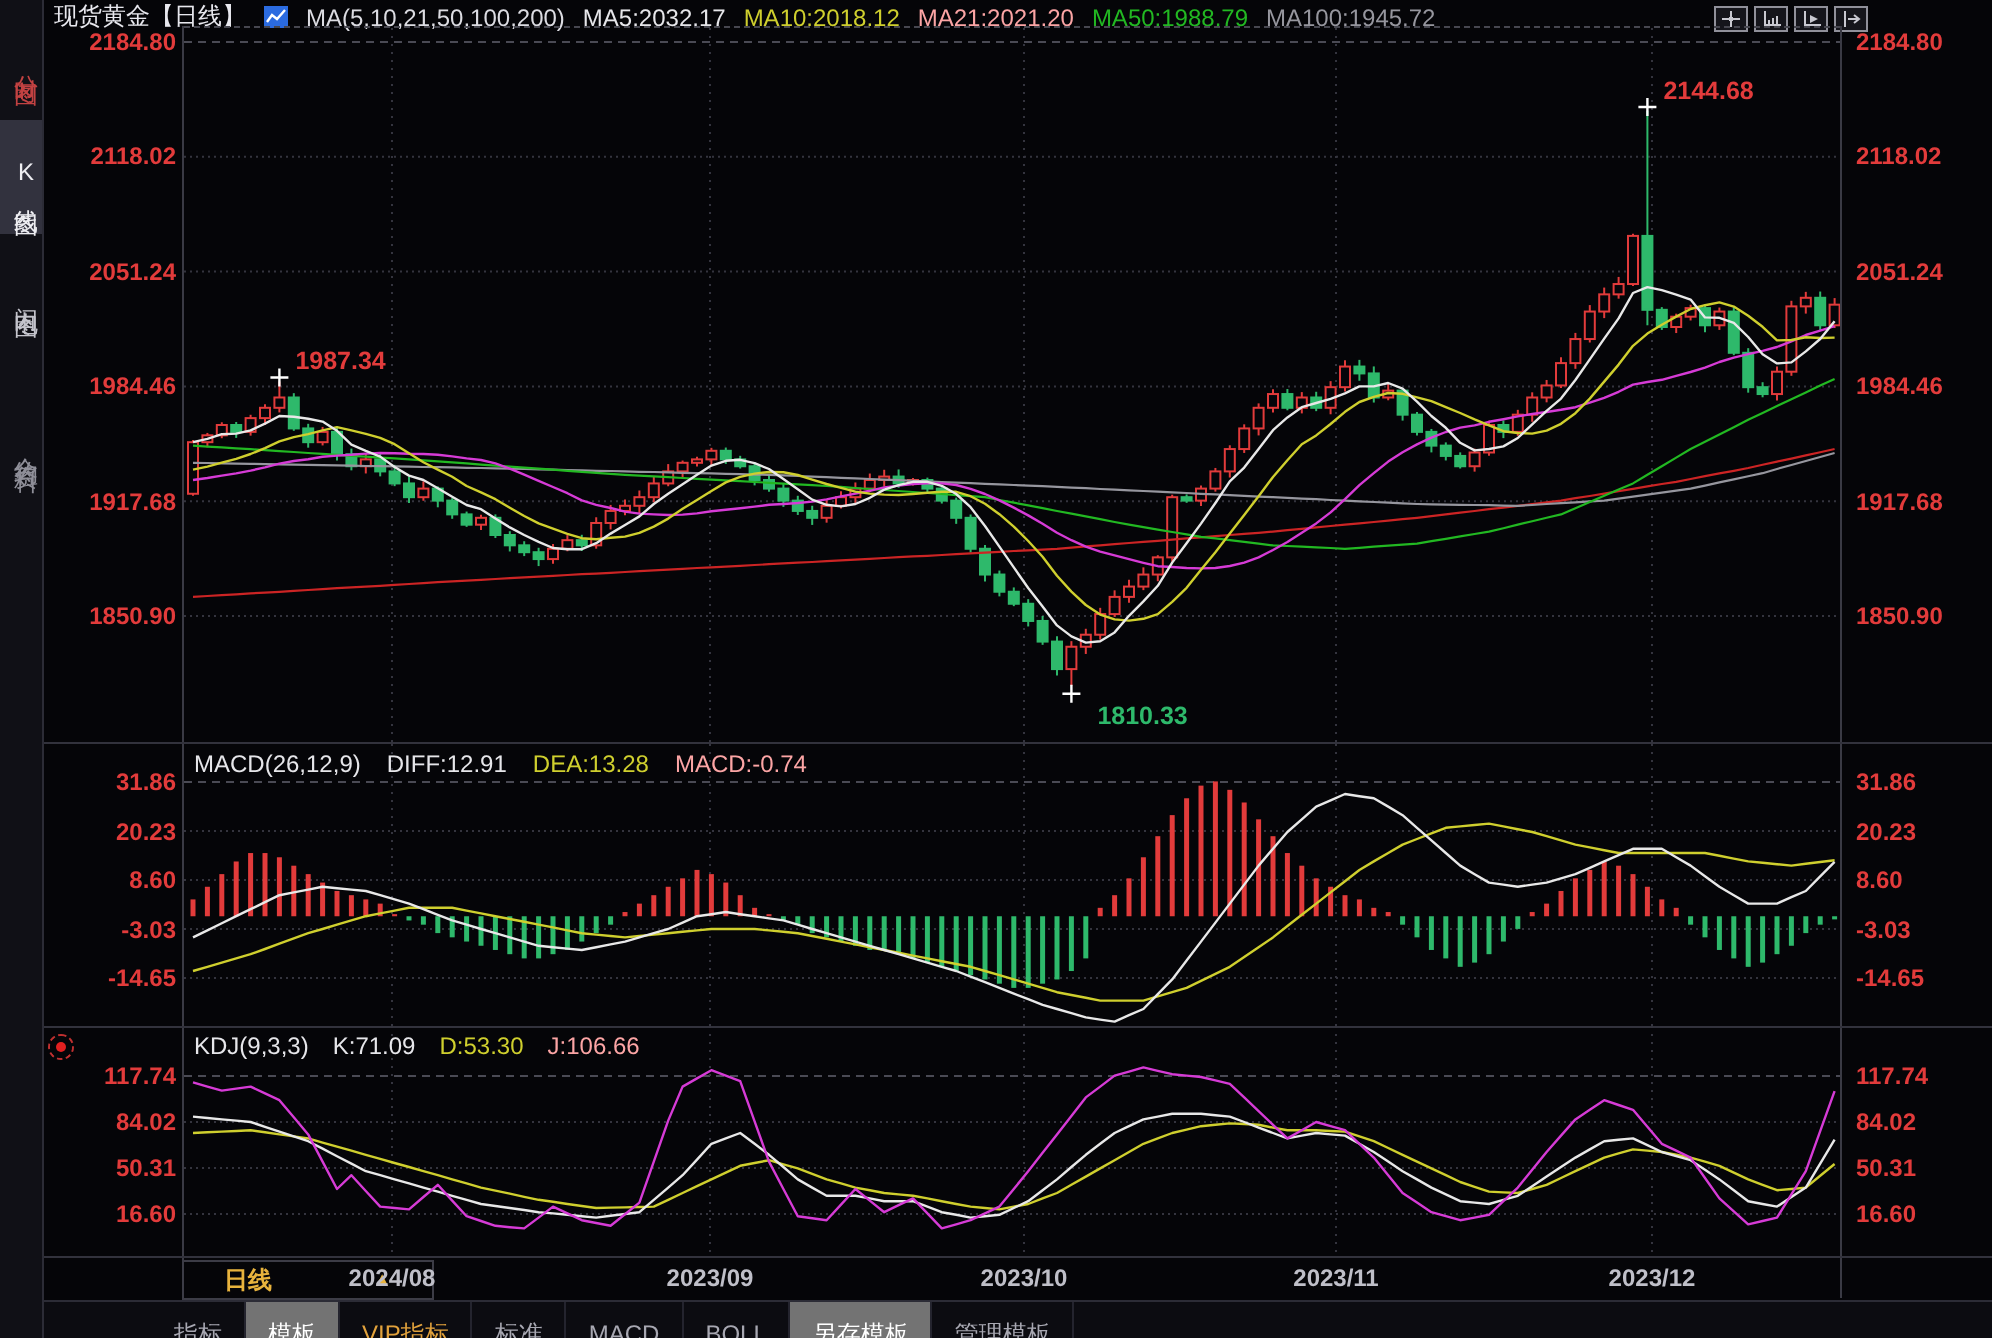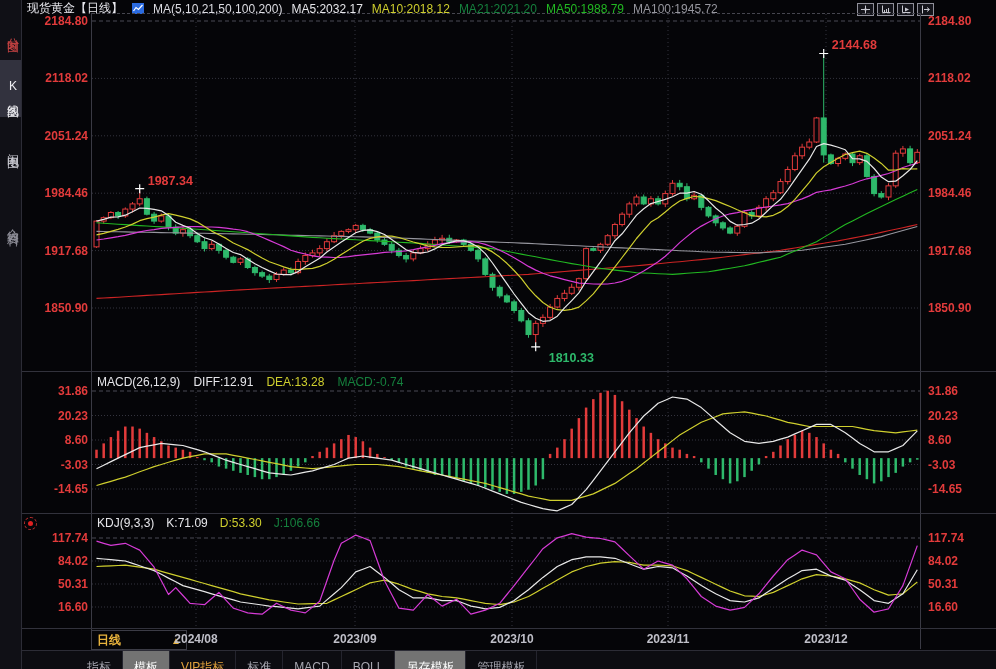--- a/index.html
+++ b/index.html
@@ -16,31 +16,31 @@
   .maf{color:#dcdcE2;}
   .hicon{display:inline-flex;align-items:center;}
   .ticons{position:absolute;left:857px;top:3px;display:flex;gap:3px;}
   .ticon{width:15px;height:11px;border:1px solid #90909a;background:#15151b;display:flex;align-items:center;justify-content:center;}
   
   .axis-label{position:absolute;font-size:12px;font-weight:700;color:#e23b3b;height:13px;line-height:13px;}
   .al-left{left:24px;width:64px;text-align:right;}
   .al-right{left:928px;width:66px;text-align:left;}
   
   .phead{position:absolute;font-size:12px;display:flex;gap:12px;white-space:nowrap;}
-  .w{color:#e6e6ea;} .yel{color:#cfcf2e;} .mag{color:#15803d;} .grn{color:#22b822;} .gry{color:#96969e;}
+  .w{color:#e6e6ea;} .yel{color:#cfcf2e;} .mag{color:#fca5a5;} .grn{color:#22b822;} .gry{color:#96969e;}
   svg{position:absolute;display:block;}
   .sep{position:absolute;border-top:1px solid #32323c;}
   .sepd{position:absolute;border-top:1px dashed #46464f;}
   .vline{position:absolute;border-left:1px solid #3a3a44;}
   
   .kdj-alert{position:absolute;left:24px;top:517px;width:11px;height:11px;border:1px dashed #c03030;border-radius:50%;display:flex;align-items:center;justify-content:center;}
   .kdj-alert i{width:5px;height:5px;background:#e02020;border-radius:50%;}
   
   .period-box{position:absolute;left:91px;top:630px;width:84px;height:18px;border:1px solid #3c3c46;
-              display:flex;align-items:center;justify-content:space-between;padding:0 5px;font-size:12px;font-weight:700;}
+              display:flex;align-items:center;justify-content:space-between;padding:0 20px;font-size:12px;font-weight:700;}
   .period-box .p{color:#e8b33d;} .period-box .arr{color:#e8b33d;font-size:10px;}
   .date-label{position:absolute;top:632px;width:64px;text-align:center;font-size:12px;font-weight:700;color:#bfbfc8;}
   .tab-bar{position:absolute;left:22px;right:0;bottom:0;height:18px;background:#0c0c11;border-top:1px solid #2c2c36;
            display:flex;padding-left:54px;font-size:12px;}
   .tab{height:18px;line-height:18px;padding:7px 11px;border-right:1px solid #24242e;color:#a8a8b2;cursor:default;}
   .tab.active{background:#737373;color:#fff;}
   .tab.vip{color:#e2a23c;}
 </style>
 </head>
 <body>

